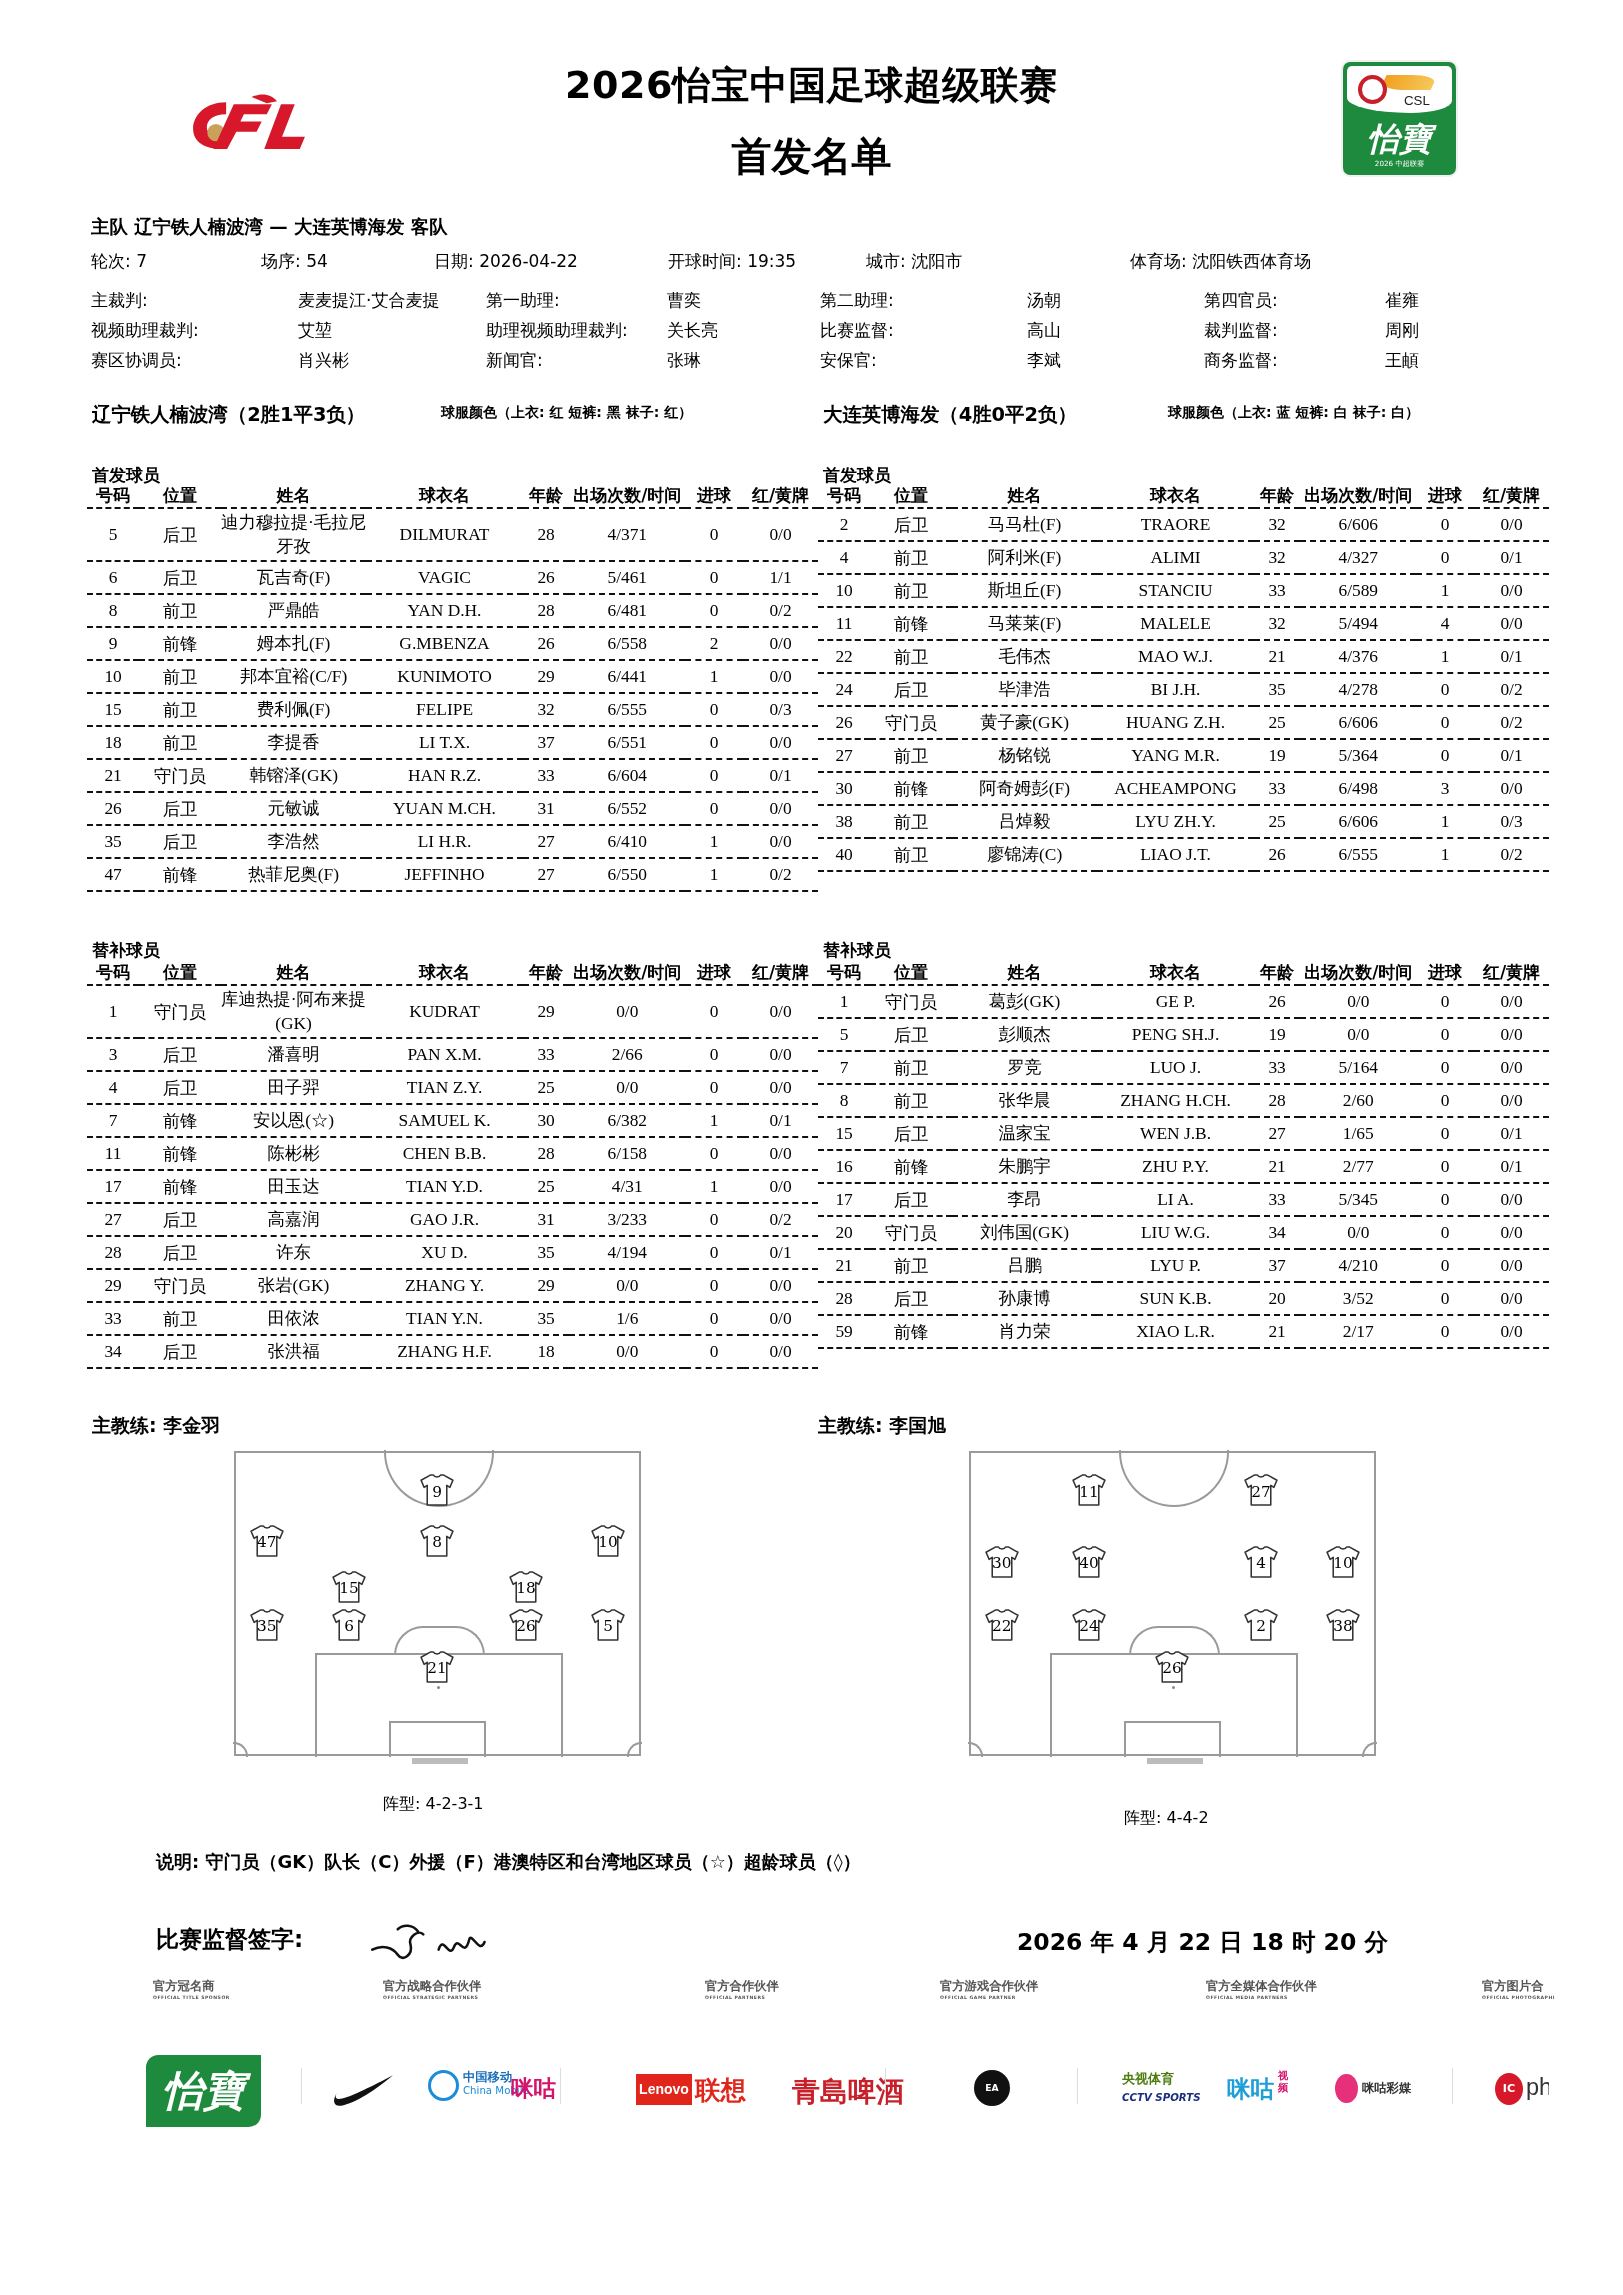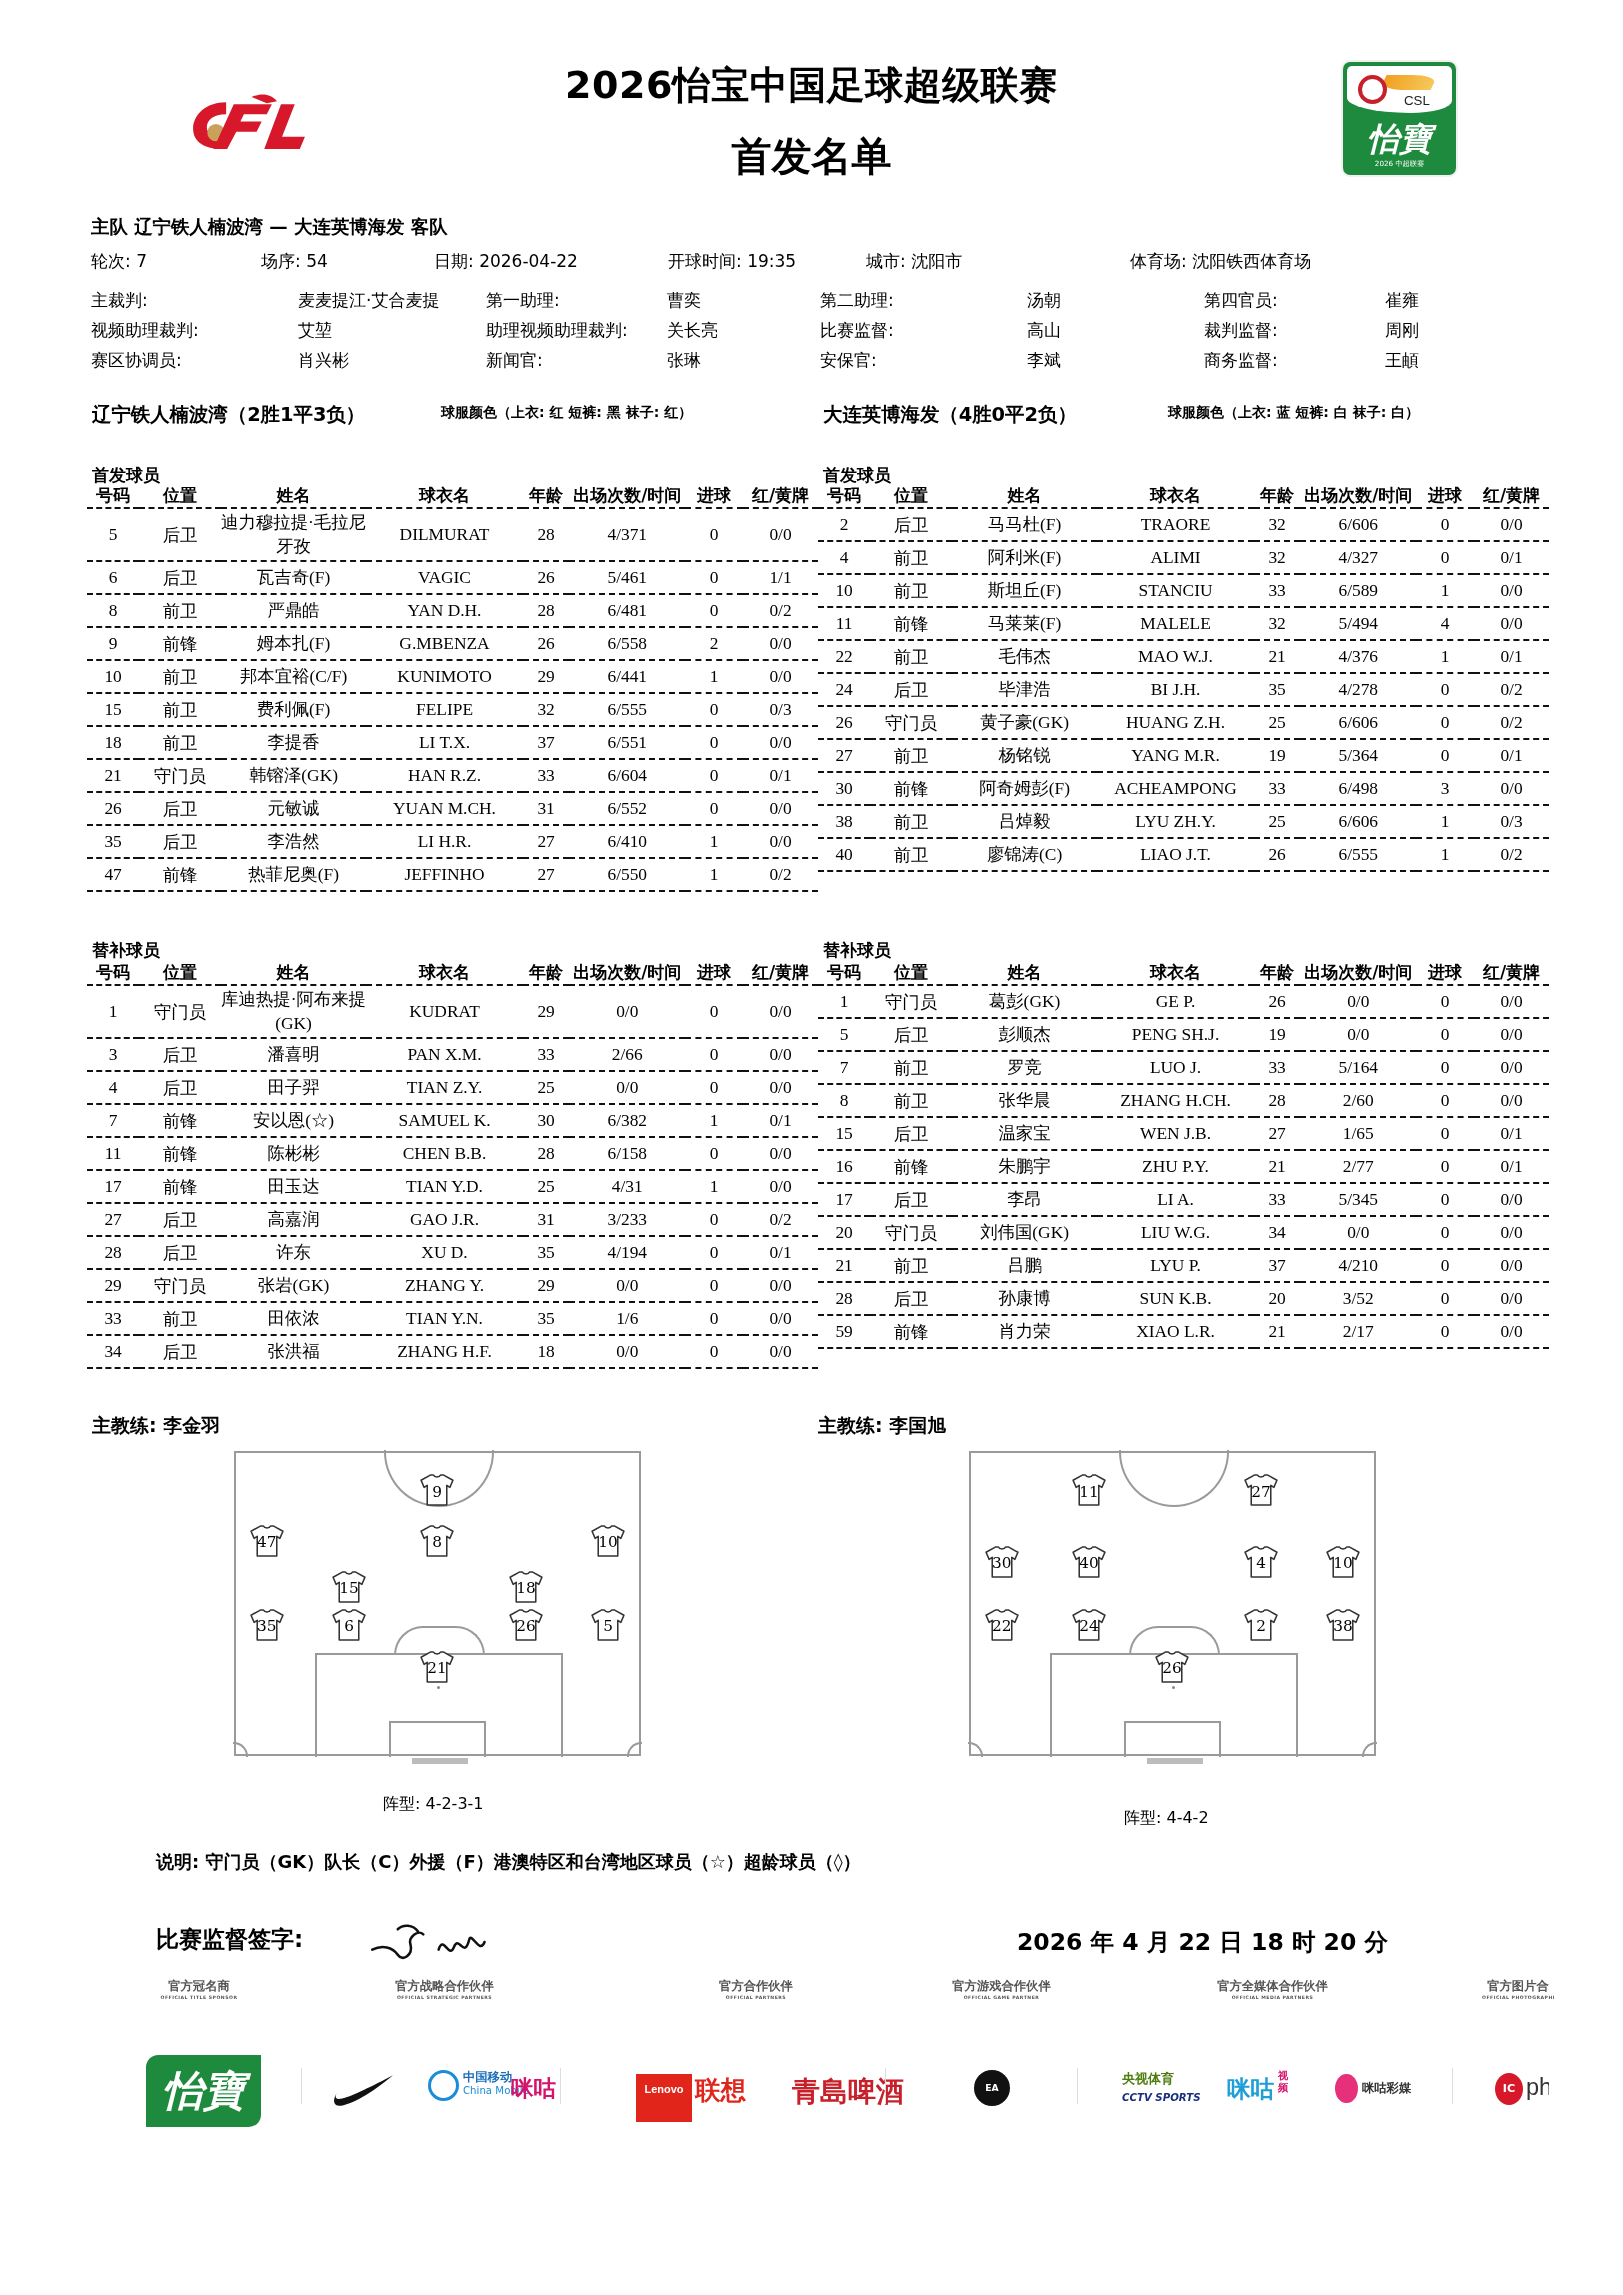--- a/index.html
+++ b/index.html
@@ -47,21 +47,21 @@
   .shirt { position: absolute; width: 36px; height: 34px; }
   .shirt svg { position: absolute; left: 0; top: 0; }
   .shirt span { position: absolute; left: 0; top: 10.2px; width: 36px; text-align: center; font-family: "DejaVu Serif", serif; font-size: 15.3px; line-height: 17.4px; }
 
   .formation { font-size: 16px; }
   .legend { left: 156px; top: 1850px; font-size: 18px; font-weight: bold; }
   .sign-label { left: 156px; top: 1924px; font-size: 23px; font-weight: bold; }
   .sign-img { left: 362px; top: 1919px; width: 143px; height: 46px; }
   .signtime { left: 1017px; top: 1926px; font-size: 23.5px; font-weight: bold; }
 
-  .sponsor-cat { font-size: 12.3px; font-weight: bold; color: #555; text-align: center; }
+  .sponsor-cat { font-size: 12.3px; font-weight: bold; color: #555; text-align: left; }
   .sponsor-cat small { display: block; font-size: 4.6px; font-weight: bold; letter-spacing: 0.5px; }
   .sep { width: 1px; height: 36px; background: #ddd; top: 2068px; }
   .logo-ybao { left: 146px; top: 2055px; width: 115px; height: 72px; background: #1e8a3e; border-radius: 12.3px 0 12.3px 0; color: #fff; font-size: 41px; font-weight: bold; font-style: italic; text-align: center; line-height: 72px; }
 </style>
 </head>
 <body>
 
 <svg class="abs cfl" viewBox="0 0 230 120">
   <path d="M70 20 C30 20 5 45 5 72 C5 100 30 112 60 112 L75 88 C45 90 32 82 32 70 C32 55 45 44 70 44 Z" fill="#d7182a"></path>
   <circle cx="50" cy="80" r="17" fill="#c9a15a"></circle>
@@ -850,21 +850,21 @@
 <div class="abs logo-ybao">怡寶</div>
 <div class="abs sep" style="left:301px"></div>
 <svg class="abs" style="left:332px;top:2073px" width="66" height="36" viewBox="0 0 130 70">
   <path d="M120 4 C80 25 40 45 20 50 C8 53 4 48 10 38 C2 50 0 66 18 64 C45 60 90 30 120 4 Z" fill="#111"></path>
 </svg>
 <div class="abs" style="left:428px;top:2070px;width:31px;height:31px;border-radius:50%;border:3.1px solid #1a8cd8;box-sizing:border-box"></div>
 <div class="abs" style="left:463px;top:2069px;font-size:12.3px;color:#1a6fb8;font-weight:bold">中国移动</div>
 <div class="abs" style="left:463px;top:2085px;font-size:10.2px;color:#1a8cd8">China Mobile</div>
 <div class="abs" style="left:511px;top:2073px;font-size:22.5px;color:#d4136d;font-weight:bold">咪咕</div>
 <div class="abs sep" style="left:560px"></div>
-<div class="abs" style="left:636px;top:2074px;width:56px;height:48px;background:#e1251b;color:#fff;font-family:'Liberation Sans',sans-serif;font-size:11px;font-weight:bold;line-height:31px;text-align:center">Lenovo</div>
+<div class="abs" style="left:636px;top:2074px;width:56px;height:31px;background:#e1251b;color:#fff;font-family:'Liberation Sans',sans-serif;font-size:14px;font-weight:bold;line-height:31px;text-align:center">Lenovo</div>
 <div class="abs" style="left:695px;top:2073px;font-size:25.6px;color:#e1251b;font-weight:bold">联想</div>
 <div class="abs" style="left:792px;top:2073px;font-size:28px;color:#c8202a;font-weight:bold">青島啤酒</div>
 <div class="abs sep" style="left:885px"></div>
 <div class="abs" style="left:974px;top:2070px;width:36px;height:36px;border-radius:50%;background:#111;color:#fff;font-size:9.2px;font-weight:bold;line-height:36px;text-align:center">EA SPORTS FC</div>
 <div class="abs sep" style="left:1077px"></div>
 <div class="abs" style="left:1122px;top:2070px;font-size:13px;color:#4d7c0f;font-weight:bold">央视体育</div>
 <div class="abs" style="left:1122px;top:2092px;font-size:10.2px;color:#1a2e80;font-weight:bold;font-style:italic">CCTV SPORTS</div>
 <div class="abs" style="left:1227px;top:2073px;font-size:23.5px;color:#1e9fd8;font-weight:bold">咪咕</div>
 <div class="abs" style="left:1278px;top:2070px;font-size:10.2px;color:#d4136d;width:11.2px;line-height:12.3px;font-weight:bold">视频</div>
 <div class="abs" style="left:1335px;top:2074px;width:22.5px;height:29px;border-radius:50%;background:#e6307a"></div>

